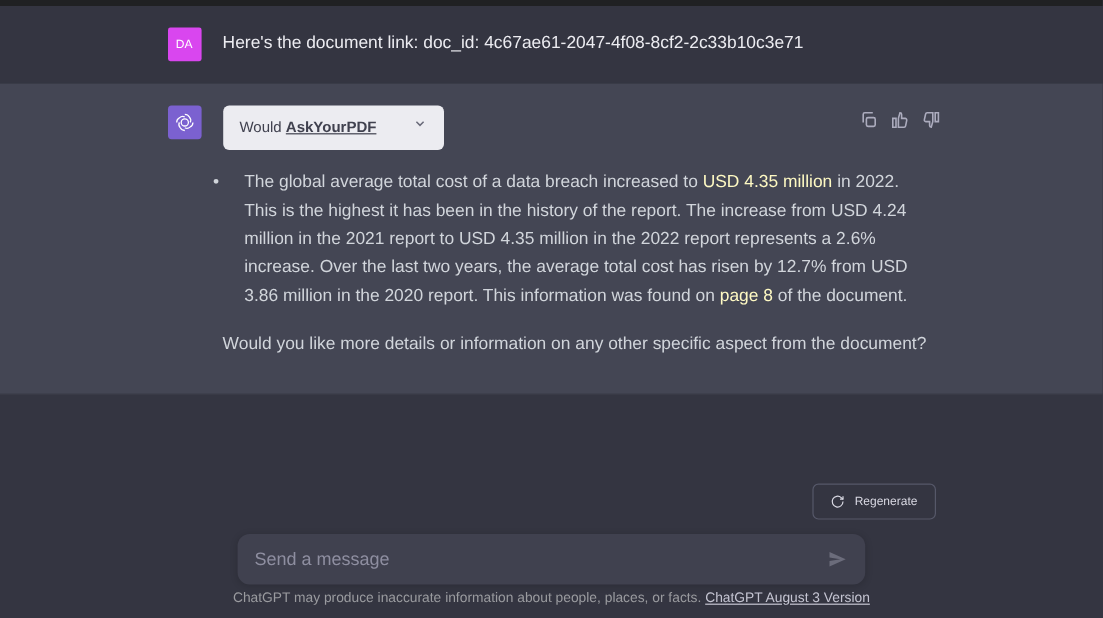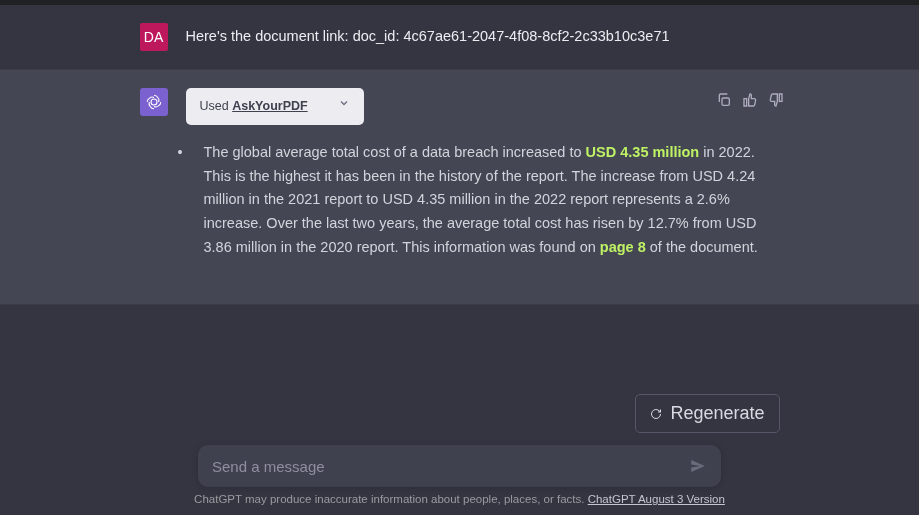--- a/index.html
+++ b/index.html
@@ -24,23 +24,23 @@
     }
     .user-inner {
       width: 640px;
       display: flex;
       align-items: flex-start;
       gap: 18px;
     }
     .avatar-user {
       width: 28px;
       height: 28px;
-      background: #be185d;
+      background: #d946ef;
       color: #fff;
-      font-size: 14px;
+      font-size: 10px;
       font-weight: 500;
       display: flex;
       align-items: center;
       justify-content: center;
       border-radius: 2px;
       flex-shrink: 0;
     }
     .user-text {
       font-size: 14.5px;
       color: #ececf1;
@@ -128,21 +128,21 @@
     .regen-wrap {
       width: 640px;
       margin: 0 auto 12px auto;
       display: flex;
       justify-content: flex-end;
     }
     .regen-btn {
       background: transparent;
       border: 1px solid #565869;
       color: #d9d9e3;
-      font-size: 18px;
+      font-size: 10px;
       padding: 8px 14px;
       border-radius: 5px;
       cursor: pointer;
       display: inline-flex;
       align-items: center;
       gap: 8px;
     }
     .regen-btn svg { width: 12px; height: 12px; }
     .input-wrap {
       width: 523px;
@@ -165,21 +165,21 @@
     .input-wrap input::placeholder { color: #8e8ea0; }
     .send-btn { color: #6b6c7b; cursor: pointer; display: flex; }
     .send-btn svg { width: 18px; height: 18px; }
     .footer-text {
       text-align: center;
       font-size: 11.5px;
       color: #9a9b9f;
       margin-top: 6px;
     }
     .footer-text a { color: #c5c5d2; text-decoration: underline; cursor: pointer; }
-    strong { color: #bef264; font-weight: 700; }
+    strong { color: #fef9c3; font-weight: 400; }
   </style>
 </head>
 <body>
 
 <div class="top-bar"></div>
 
 <div class="user-row">
   <div class="user-inner">
     <div class="avatar-user">DA</div>
     <div class="user-text">Here's the document link: doc_id: 4c67ae61-2047-4f08-8cf2-2c33b10c3e71</div>
@@ -189,33 +189,34 @@
 <div class="assistant-row">
   <div class="assistant-inner">
     <div class="avatar-assistant">
       <svg viewBox="0 0 24 24" fill="none" stroke="#fff" stroke-width="1.4">
         <circle cx="12" cy="12" r="4"></circle>
           <path d="M12 3c2 0 4 1 5 3M21 12c0 2-1 4-3 5M12 21c-2 0-4-1-5-3M3 12c0-2 1-4 3-5M17 6c1.5 1.5 2 4 1 6M18 17c-1.5 1.5-4 2-6 1M7 18c-1.5-1.5-2-4-1-6M6 7c1.5-1.5 4-2 6-1"></path>
       </svg>
     </div>
     <div class="assistant-body">
       <div class="plugin-chip">
-        <span><span>Used </span><b>AskYourPDF</b></span>
+        <span><span>Would </span><b>AskYourPDF</b></span>
         <span class="chev">
           <svg width="12" height="12" viewBox="0 0 24 24" fill="none" stroke="currentColor" stroke-width="2.5">
               <polyline points="6 9 12 15 18 9"></polyline>
             </svg>
         </span>
       </div>
 
 
       <div class="bullet-wrap">
         <span>The global average total cost of a data breach increased to </span><strong>USD 4.35 million</strong><span> in 2022. This is the highest it has been in the history of the report. The increase from USD 4.24 million in the 2021 report to USD 4.35 million in the 2022 report represents a 2.6% increase. Over the last two years, the average total cost has risen by 12.7% from USD 3.86 million in the 2020 report. This information was found on </span><strong>page 8</strong><span> of the document.</span>
       </div>
 
+      <div>Would you like more details or information on any other specific aspect from the document?</div>
     </div>
 
     <div class="actions">
       <span class="icon-btn">
         <svg viewBox="0 0 24 24" fill="none" stroke="currentColor" stroke-width="2">
             <rect x="9" y="9" width="11" height="11" rx="2"></rect>
             <path d="M5 15V5a2 2 0 0 1 2-2h10"></path>
           </svg>
       </span>
       <span class="icon-btn">

